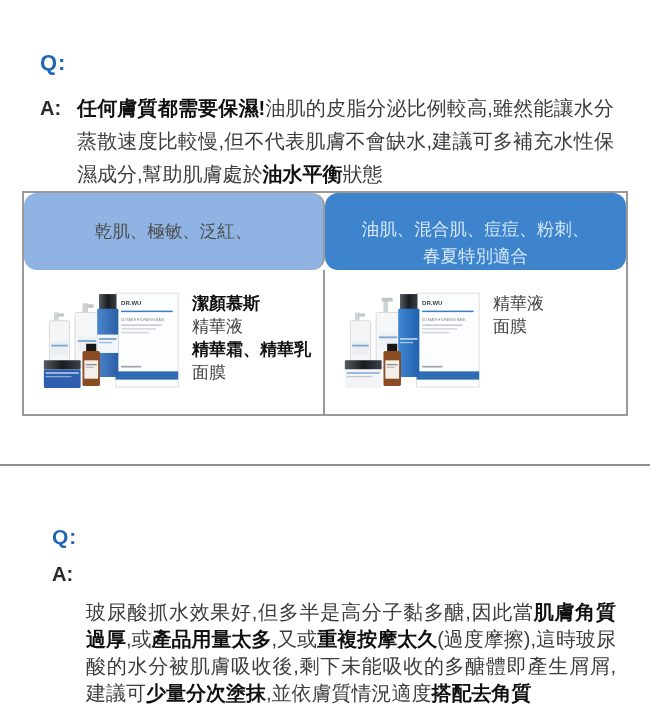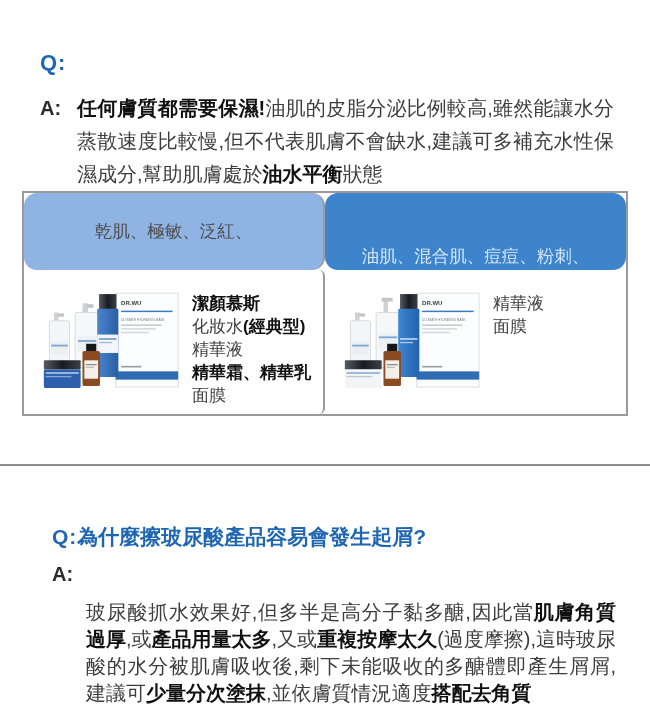--- a/index.html
+++ b/index.html
@@ -53,21 +53,21 @@
   .hdr-cell{
     flex:1 1 50%;display:flex;flex-direction:column;justify-content:center;
     align-items:center;font-size:17.5px;line-height:27px;text-align:center;border-radius:13px;
   }
   .hdr-left{background:var(--hdr-left-bg);color:var(--hdr-left-text);border-right:2px solid var(--tbl-border);}
   .hdr-right{background:var(--hdr-right-bg);color:var(--hdr-right-text);justify-content:flex-end;}
   .body-cell{
     flex:1 1 50%;display:flex;align-items:flex-start;gap:12px;
     padding:16px 4px 0 18px;background:#fff;
   }
-  .body-cell.first{border-right:2px solid var(--tbl-border);border-radius:6px;}
+  .body-cell.first{border-right:2px solid var(--tbl-border);}
   .product-img{flex:0 0 auto;}
   .product-lines{padding-top:6px;font-size:17px;line-height:23px;color:#3e3e3e;white-space:nowrap;}
 
   
   .section-divider{
     margin-top:48px;border:none;border-top:2px solid #8f8f8f;height:0;width:650px;
   }
 
   
   svg text{font-family:"Liberation Sans", sans-serif;}
@@ -87,20 +87,21 @@
     </div>
   </section>
 
   <div class="compare-table">
     <div class="tbl-head">
       <div class="hdr-cell hdr-left">
         <span>乾肌、極敏、泛紅、</span>
       </div>
       <div class="hdr-cell hdr-right">
         <span>油肌、混合肌、痘痘、粉刺、</span>
+        <span>春夏特別適合</span>
       </div>
     </div>
     <div class="tbl-body">
 
       <div class="body-cell first">
         <svg class="product-img" viewBox="0 0 150 114" width="138" height="110">
           <defs>
             <linearGradient id="gblue1" x1="0" y1="0" x2="1" y2="0">
               <stop offset="0" stop-color="#4a86cc"></stop>
                 <stop offset="1" stop-color="#2a5da4"></stop>
@@ -158,21 +159,20 @@
 
           <g>
             <rect x="2" y="78" width="40" height="10" rx="1" fill="url(#gcap1)"></rect>
             <rect x="2" y="88" width="40" height="20" rx="1.5" fill="#2e5fae"></rect>
             <rect x="4" y="91" width="36" height="1.6" fill="#bcd2ec"></rect>
             <rect x="4" y="95" width="28" height="1.4" fill="#89a9d2"></rect>
           </g>
         </svg>
         <div class="product-lines">
           <div><span class="seg-bold">潔顏慕斯</span></div>
-          <div><span>化妝水</span><span class="seg-bold">(經典型)</span></div>
           <div><span>精華液</span></div>
           <div><span class="seg-bold">精華霜、精華乳</span></div>
           <div><span>面膜</span></div>
         </div>
       </div>
 
       <div class="body-cell">
         <svg class="product-img" viewBox="0 0 150 114" width="138" height="110">
           <defs>
             <linearGradient id="gblue2" x1="0" y1="0" x2="1" y2="0">
@@ -237,21 +237,20 @@
       </div>
 
     </div>
   </div>
 
   <hr class="section-divider">
 
   <section class="qa2">
     <div class="q-row">
       <span class="q-prefix">Q:</span>
-      <span>為什麼擦玻尿酸產品容易會發生起屑?</span>
     </div>
     <div class="a-row">
       <span class="a-prefix">A:</span>
       <div class="a-text"><span>玻尿酸抓水效果好,但多半是高分子黏多醣,因此當</span><span class="seg-bold">肌膚角質過厚</span><span>,或</span><span class="seg-bold">產品用量太多</span><span>,又或</span><span class="seg-bold">重複按摩太久</span><span>(過度摩擦),這時玻尿酸的水分被肌膚吸收後,剩下未能吸收的多醣體即產生屑屑,建議可</span><span class="seg-bold">少量分次塗抹</span><span>,並依膚質情況適度</span><span class="seg-bold">搭配去角質</span></div>
     </div>
   </section>
 
 </div>
 
 </body></html>

